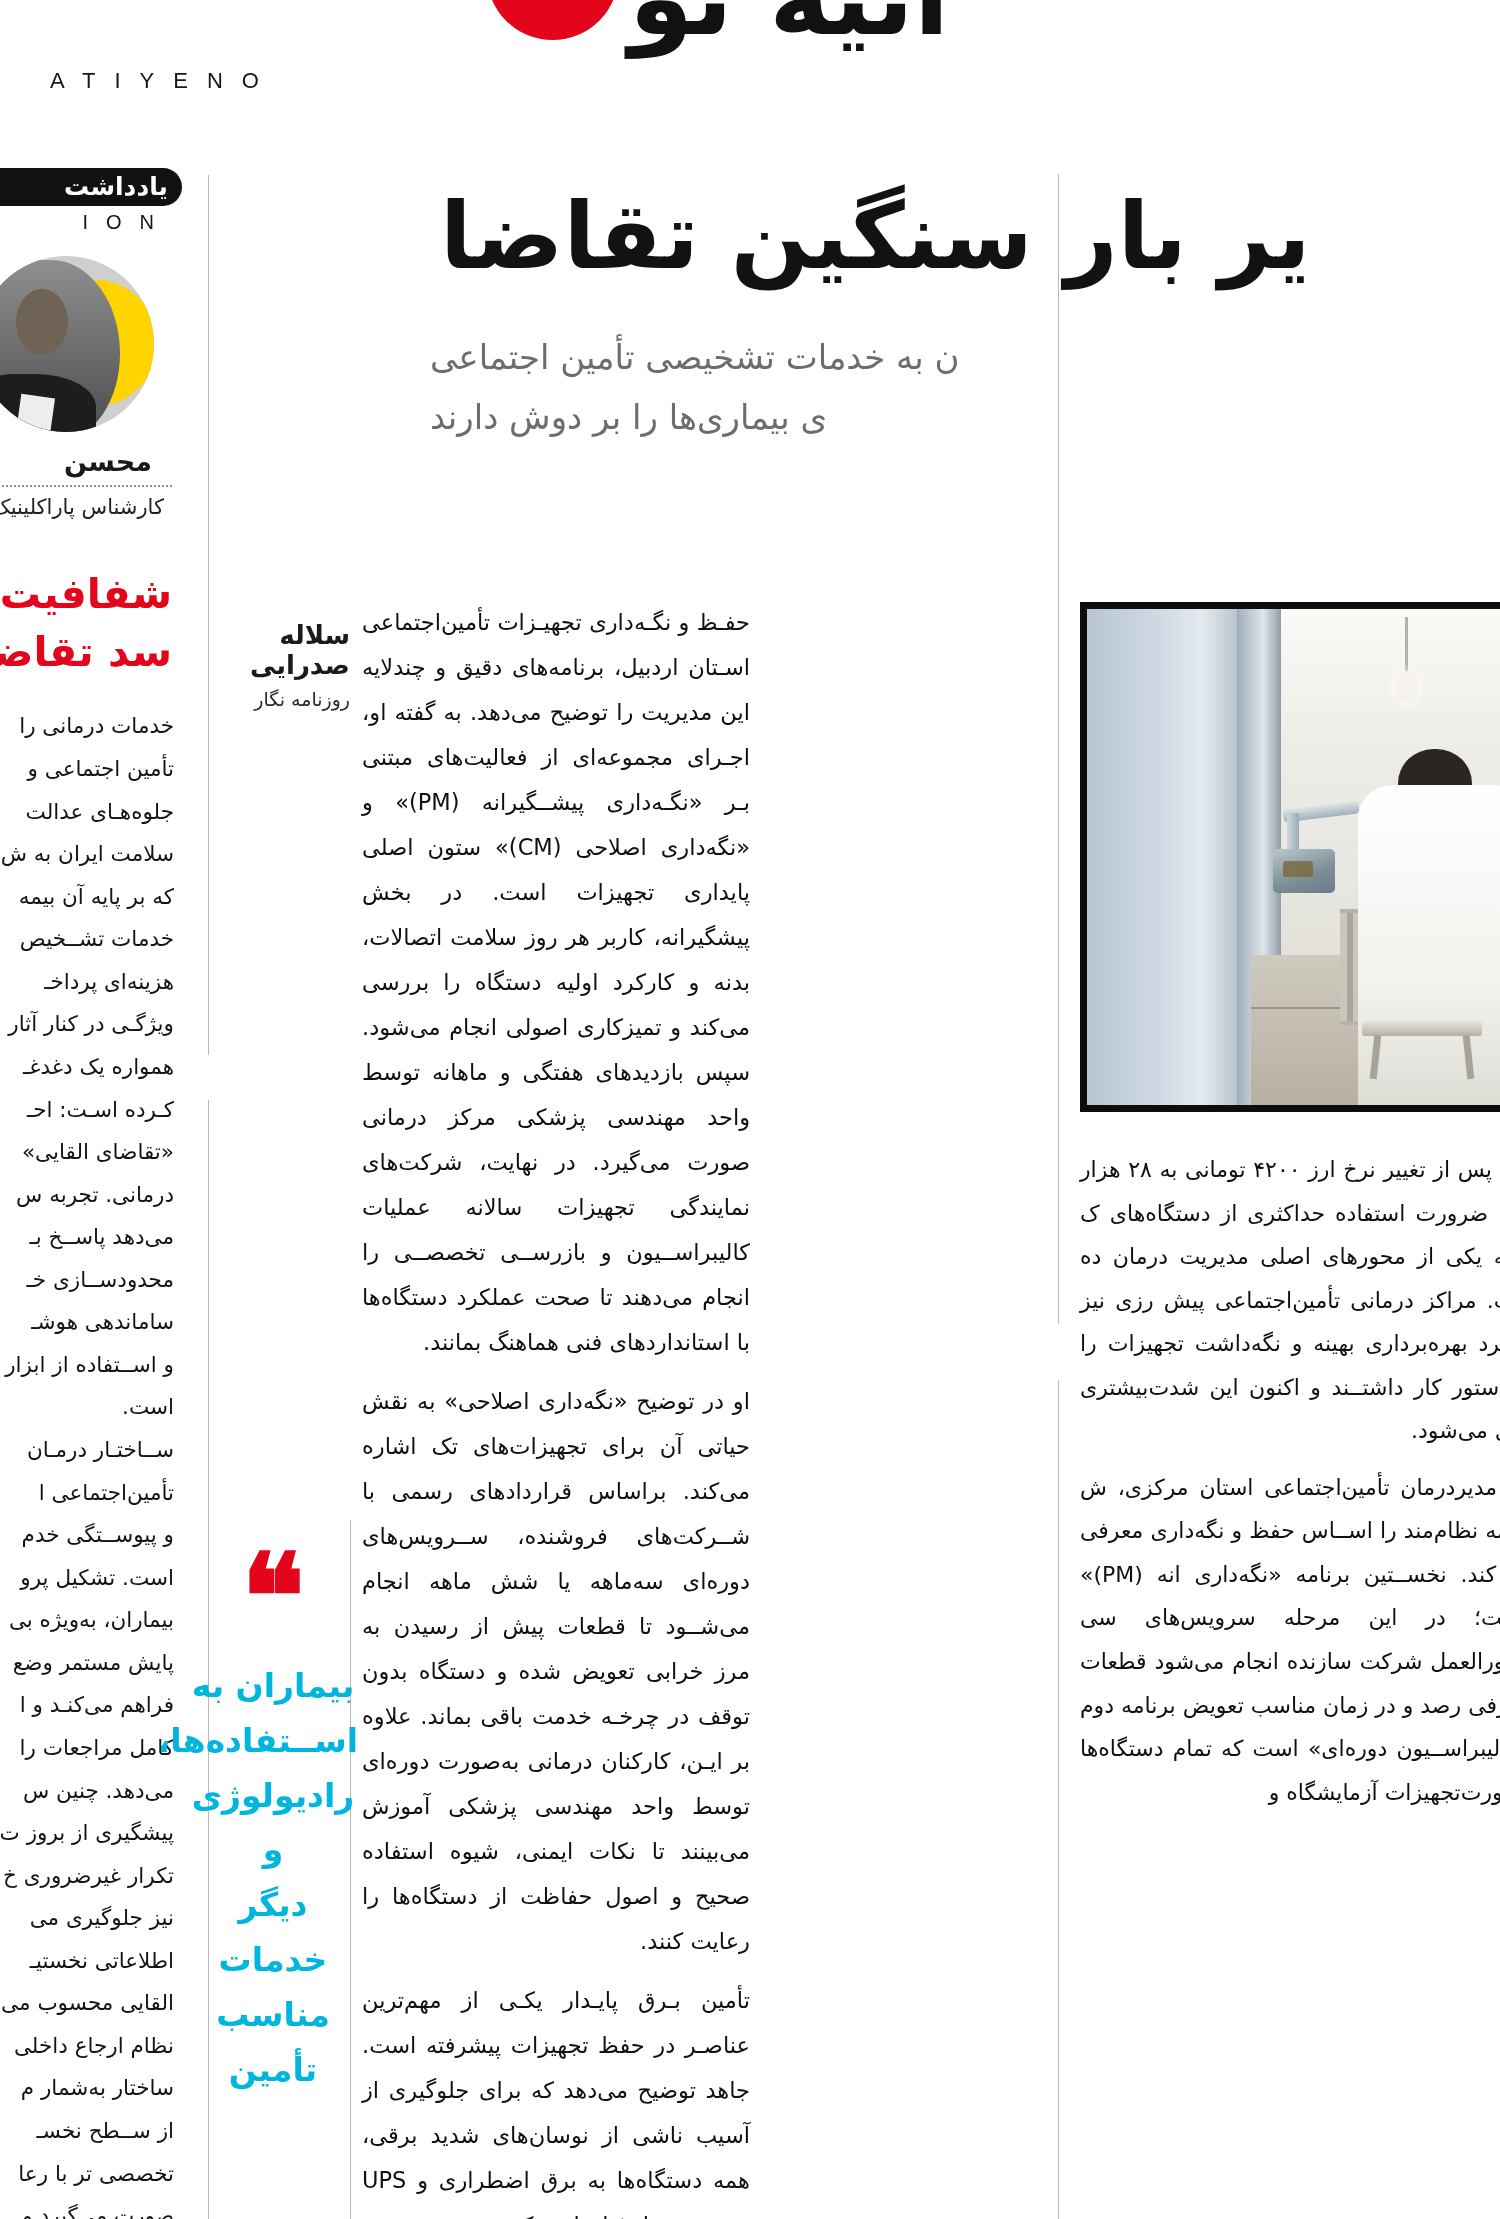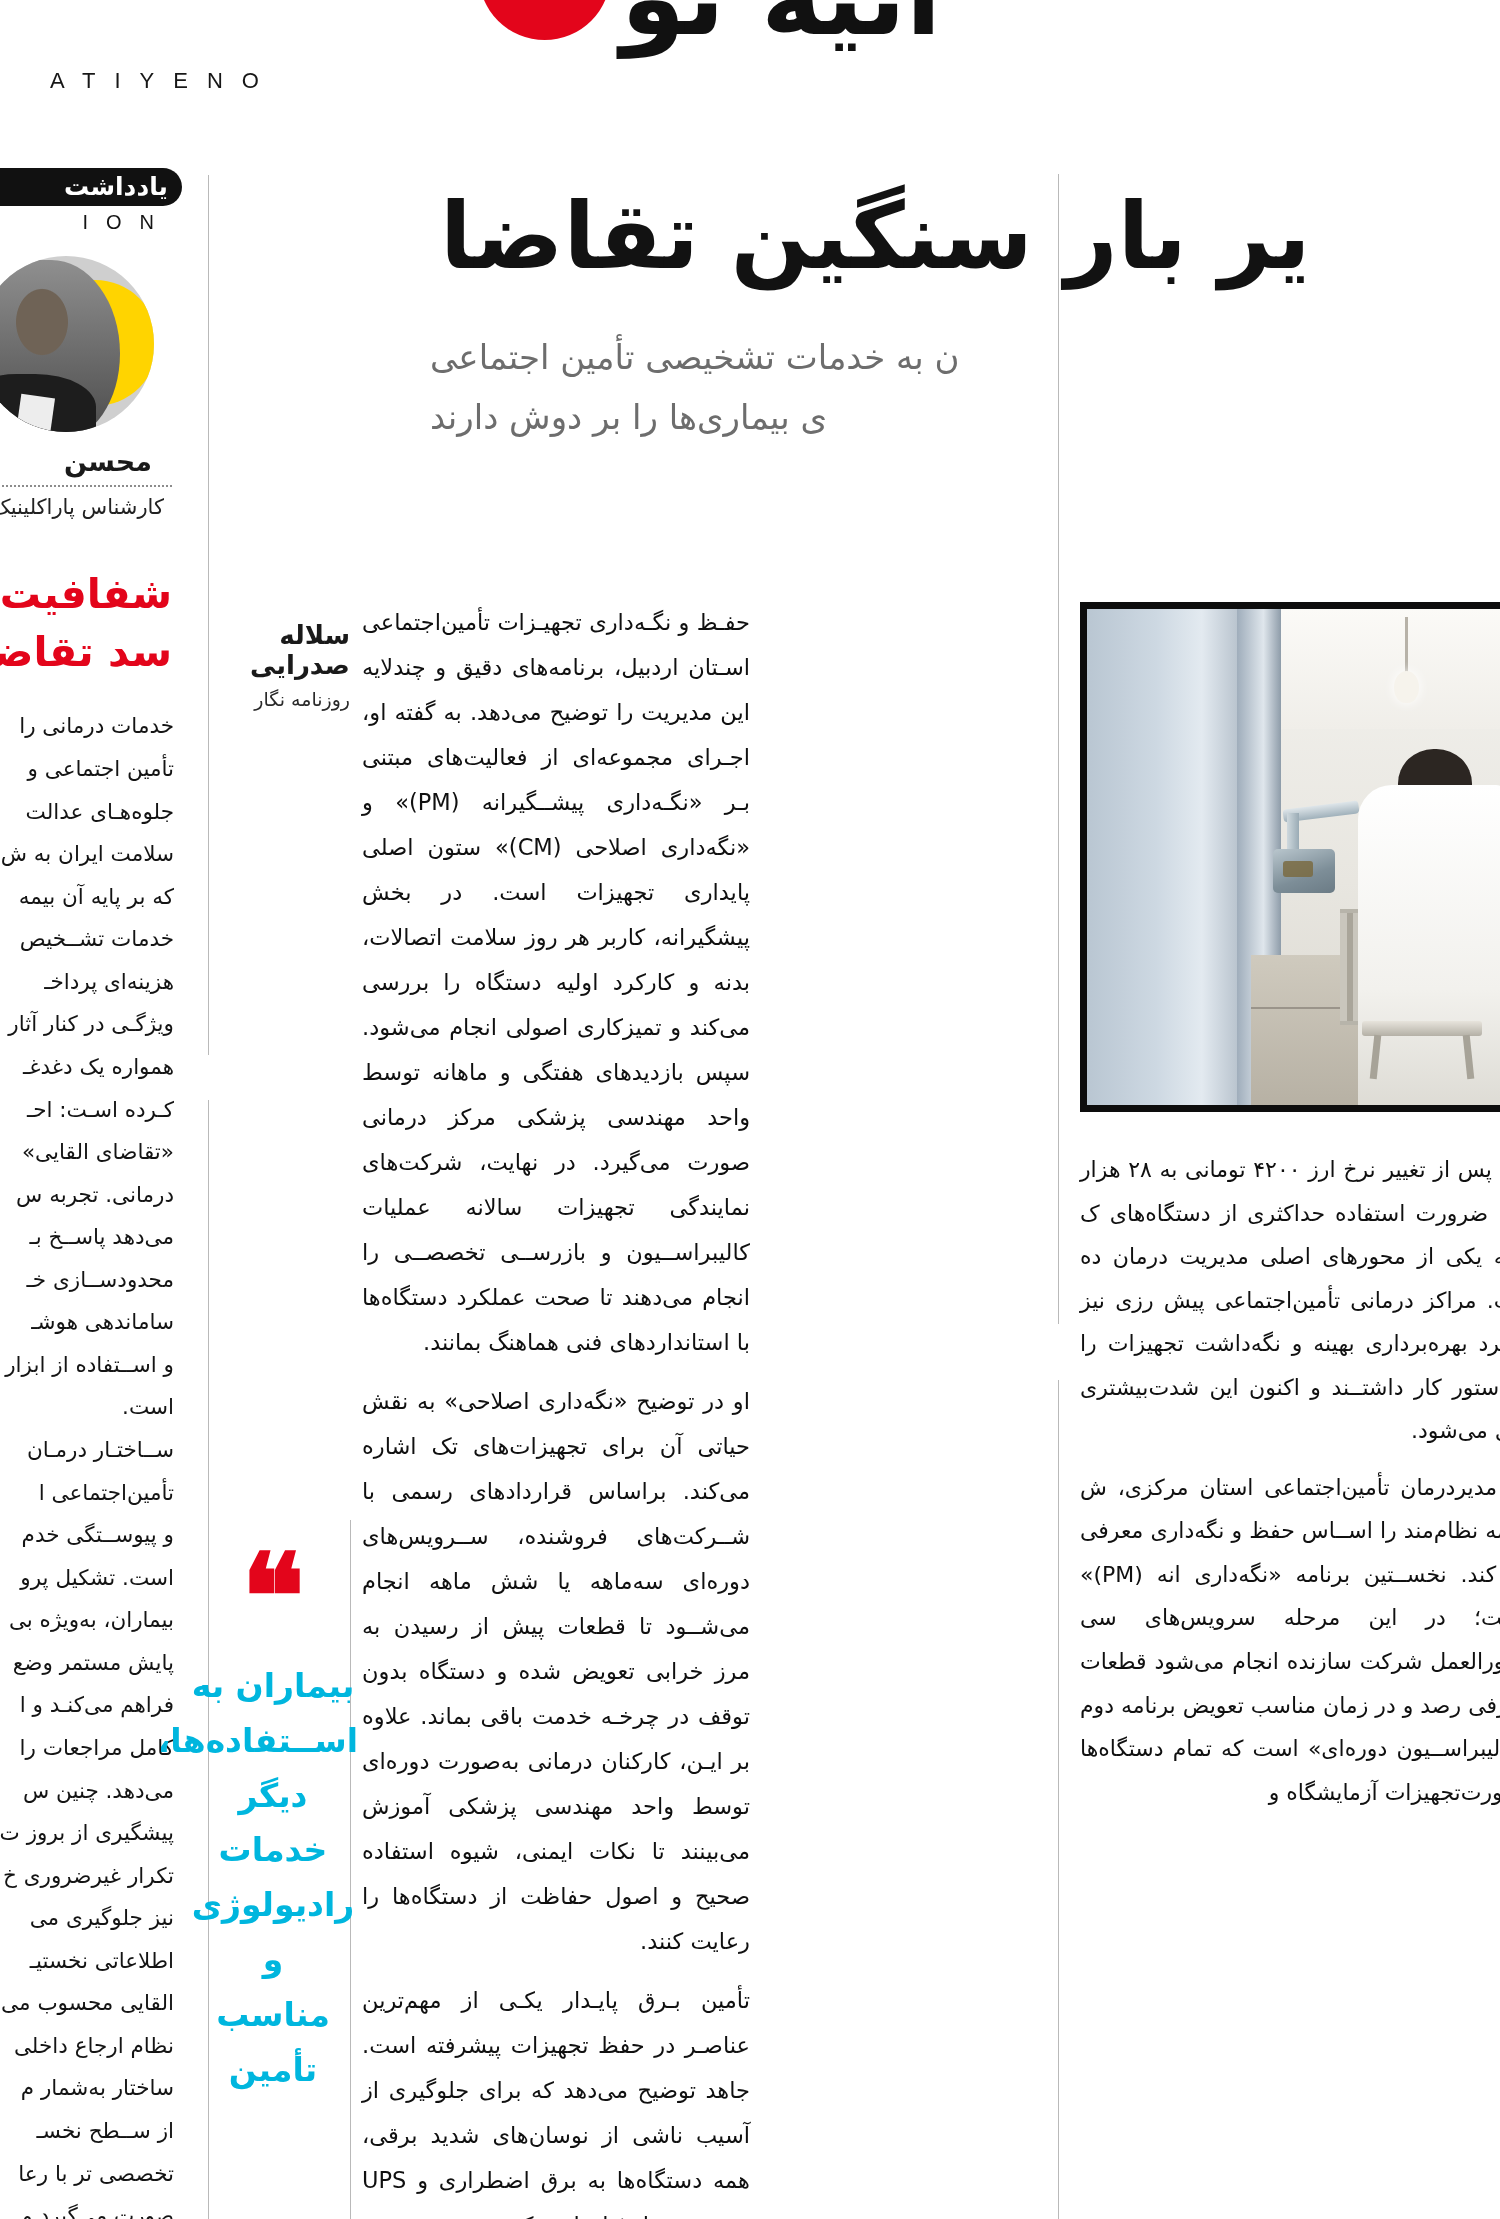--- a/index.html
+++ b/index.html
@@ -6,21 +6,21 @@
   body{
     width:1500px;height:2219px;
     background:#ffffff;
     font-family:"DejaVu Sans","Liberation Sans",sans-serif;
     position:relative;overflow:hidden;
     color:#1a1a1a;
   }
   .page{position:absolute;inset:0;}
 
   
-  .masthead{position:absolute;left:0;top:0;width:1420px;height:150px;}
+  .masthead{position:absolute;left:0;top:0;width:1420px;height:150px;padding-left:16px;}
   .logo-wrap{position:absolute;left:50%;top:-92px;transform:translateX(-50%);
     display:flex;align-items:flex-end;gap:10px;}
   .logo-mark{
     width:132px;height:132px;border-radius:50%;
     background:#e3051b;position:relative;flex:none;
   }
   .logo-mark:before{
     content:"";position:absolute;left:30px;top:44px;width:36px;height:20px;
     background:#fff;border-radius:3px;transform:rotate(-8deg);
   }
@@ -343,20 +343,20 @@
   <div class="col-right">
       <p>ویژه پس از تغییر نرخ ارز ۴۲۰۰ تومانی به ۲۸ هزار مان، ضرورت استفاده حداکثری از دستگاه‌های ک را به یکی از محورهای اصلی مدیریت درمان ده است. مراکز درمانی تأمین‌اجتماعی پیش رزی نیز رویکرد بهره‌برداری بهینه و نگه‌داشت تجهیزات را در دستور کار داشتــند و اکنون این شدت‌بیشتری دنبال می‌شود.</p>
       <p>لی، مدیردرمان تأمین‌اجتماعی استان مرکزی، ش برنامه نظام‌مند را اســاس حفظ و نگه‌داری معرفی می کند. نخســتین برنامه «نگه‌داری انه (PM)» اســت؛ در این مرحله سرویس‌های سی دستورالعمل شرکت سازنده انجام می‌شود قطعات مصرفی رصد و در زمان مناسب تعویض برنامه دوم « کالیبراســیون دوره‌ای» است که تمام دستگاه‌ها به‌صورت‌تجهیزات آزمایشگاه و</p>
     </div>
 
   <div class="quote">
     <div class="quote-mark">❝</div>
     <div class="quote-text">
         <div>بیماران به</div>
         <div>اســتفاده‌ها،</div>
+        <div>رادیولوژی و</div>
         <div>دیگر خدمات</div>
-        <div>رادیولوژی و</div>
         <div>مناسب</div>
         <div>تأمین</div>
       </div>
   </div>
 
 </div>
 
 </body></html>

